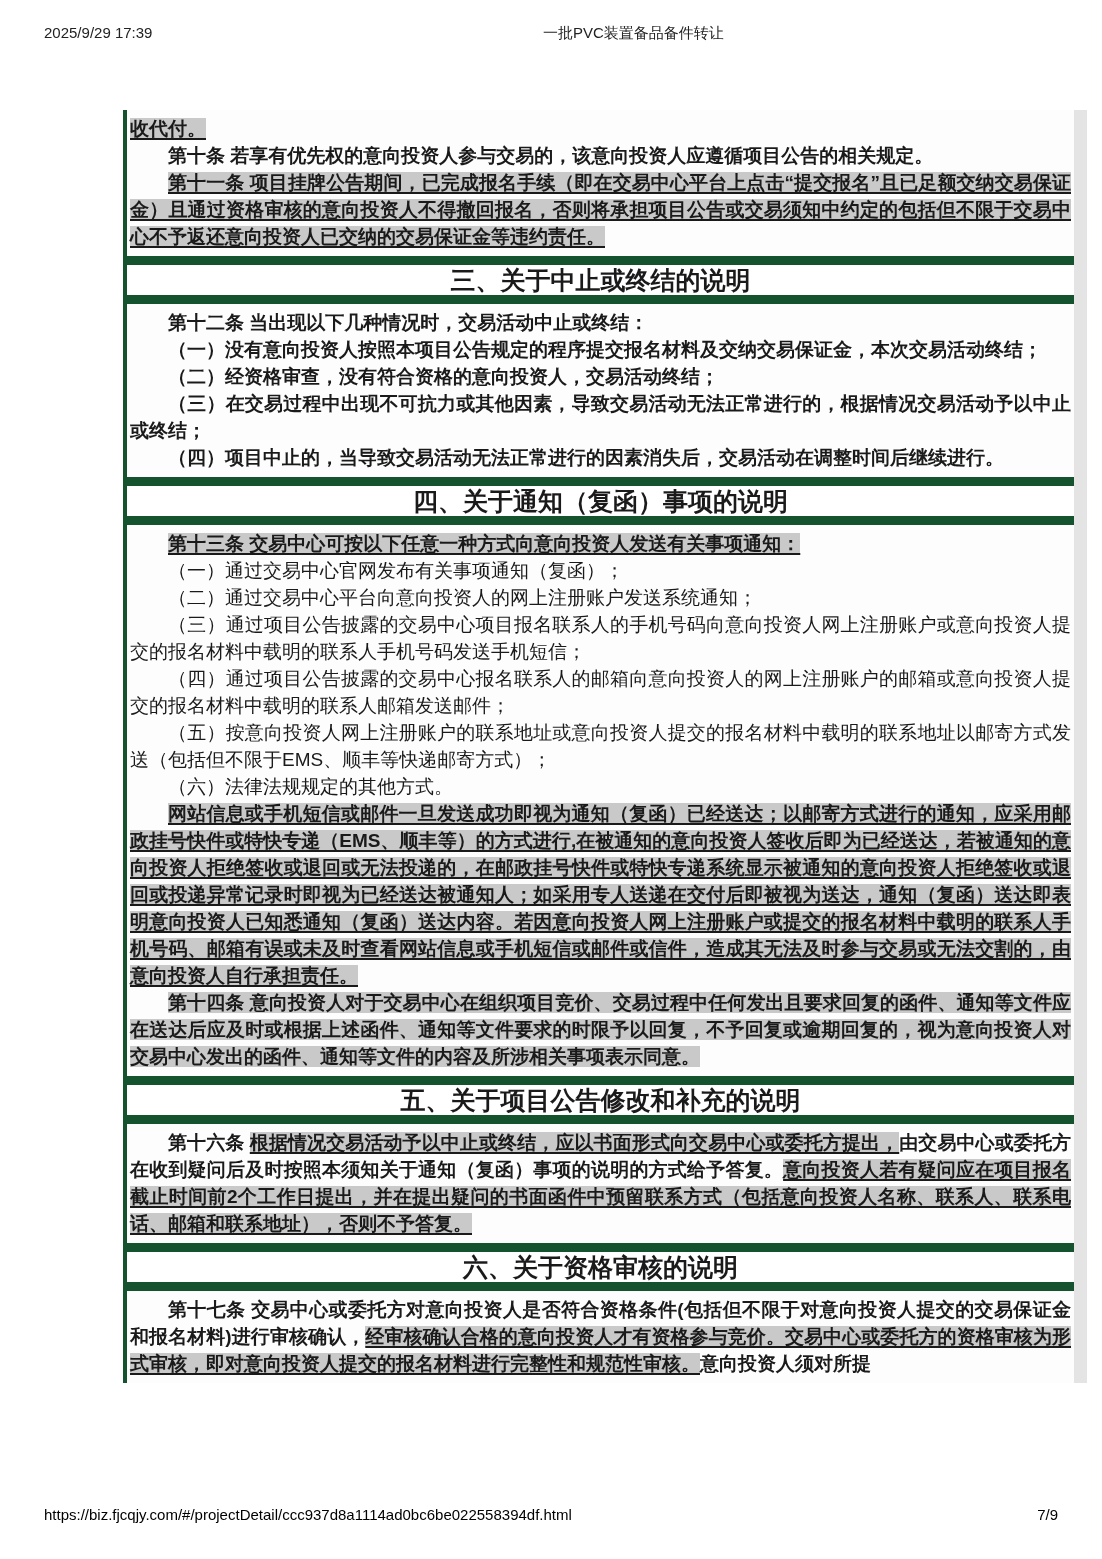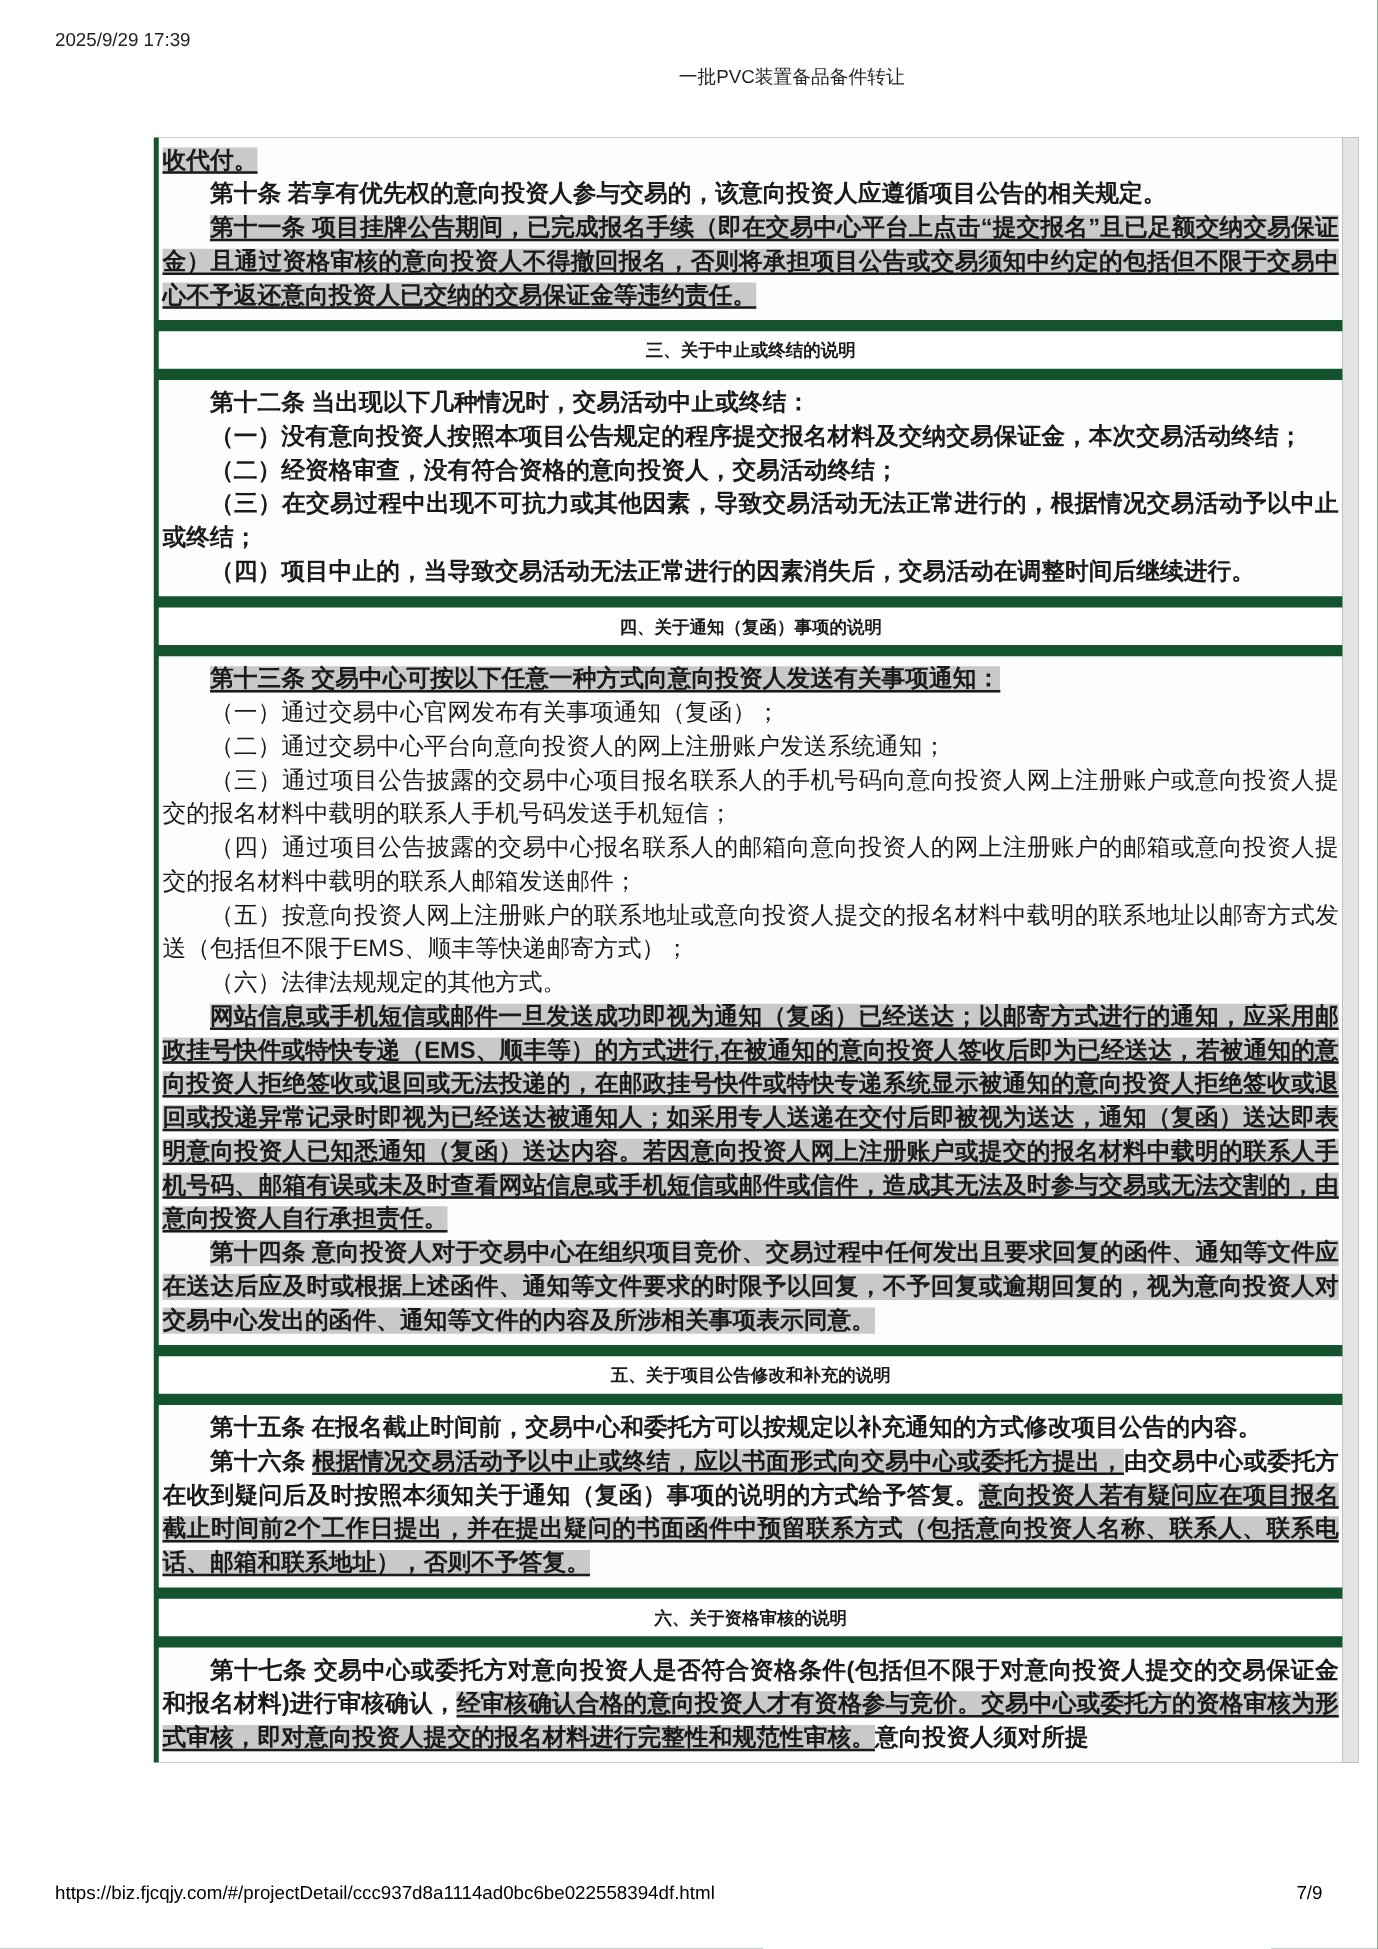--- a/index.html
+++ b/index.html
@@ -4,31 +4,31 @@
 <style>
   html,body{margin:0;padding:0;}
   body{
     width:1102px;height:1559px;position:relative;background:#ffffff;
     font-family:"Liberation Sans","DejaVu Sans",sans-serif;color:#1a1a1a;
     overflow:hidden;
   }
   
   .print-header{position:absolute;top:24px;left:44px;right:44px;height:20px;font-size:15px;color:#222;}
   .ph-datetime{position:absolute;left:0;top:0;}
-  .ph-title{position:absolute;left:499px;top:0;margin-top:28px;}
+  .ph-title{position:absolute;left:499px;top:0;}
   
   .doc-container{
     position:absolute;top:110px;left:123px;width:964px;box-sizing:border-box;
     background:#14532d;padding:0 13px 0 4px;
     display:flex;flex-direction:column;gap:9px;
   }
   .scrollbar-track{position:absolute;top:0;right:0;bottom:0;width:13px;background:#e4e4e4;}
   .doc-heading{
     background:#ffffff;text-align:center;font-weight:bold;
-    font-size:14px;line-height:26px;padding:2px 0;
+    font-size:25px;line-height:26px;padding:2px 0;
   }
   .doc-block{background:#fdfdfd;padding:5px 3px 6px 3px;}
   .doc-para{
     margin:0;font-size:19px;line-height:27px;text-align:justify;
     text-indent:2em;word-break:break-all;
   }
   .doc-para.no-indent{text-indent:0;}
   .run-plain{font-weight:bold;}
   .run-bold{font-weight:normal;}
   .run-hlbu{
@@ -72,21 +72,20 @@
         <p class="doc-para"><span class="run-bold">（二）通过交易中心平台向意向投资人的网上注册账户发送系统通知；</span></p>
         <p class="doc-para"><span class="run-bold">（三）通过项目公告披露的交易中心项目报名联系人的手机号码向意向投资人网上注册账户或意向投资人提交的报名材料中载明的联系人手机号码发送手机短信；</span></p>
         <p class="doc-para"><span class="run-bold">（四）通过项目公告披露的交易中心报名联系人的邮箱向意向投资人的网上注册账户的邮箱或意向投资人提交的报名材料中载明的联系人邮箱发送邮件；</span></p>
         <p class="doc-para"><span class="run-bold">（五）按意向投资人网上注册账户的联系地址或意向投资人提交的报名材料中载明的联系地址以邮寄方式发送（包括但不限于EMS、顺丰等快递邮寄方式）；</span></p>
         <p class="doc-para"><span class="run-bold">（六）法律法规规定的其他方式。</span></p>
         <p class="doc-para"><span class="run-hlbu">网站信息或手机短信或邮件一旦发送成功即视为通知（复函）已经送达；以邮寄方式进行的通知，应采用邮政挂号快件或特快专递（EMS、顺丰等）的方式进行,在被通知的意向投资人签收后即为已经送达，若被通知的意向投资人拒绝签收或退回或无法投递的，在邮政挂号快件或特快专递系统显示被通知的意向投资人拒绝签收或退回或投递异常记录时即视为已经送达被通知人；如采用专人送递在交付后即被视为送达，通知（复函）送达即表明意向投资人已知悉通知（复函）送达内容。若因意向投资人网上注册账户或提交的报名材料中载明的联系人手机号码、邮箱有误或未及时查看网站信息或手机短信或邮件或信件，造成其无法及时参与交易或无法交割的，由意向投资人自行承担责任。 </span></p>
         <p class="doc-para"><span class="run-hlb">第十四条 意向投资人对于交易中心在组织项目竞价、交易过程中任何发出且要求回复的函件、通知等文件应在送达后应及时或根据上述函件、通知等文件要求的时限予以回复，不予回复或逾期回复的，视为意向投资人对交易中心发出的函件、通知等文件的内容及所涉相关事项表示同意。</span></p>
       </div>
       <div class="doc-heading">五、关于项目公告修改和补充的说明</div>
       <div class="doc-block">
-        <p class="doc-para"><span class="run-plain">第十五条 在报名截止时间前，交易中心和委托方可以按规定以补充通知的方式修改项目公告的内容。</span></p>
         <p class="doc-para"><span class="run-plain">第十六条 </span><span class="run-hlbu">根据情况交易活动予以中止或终结，应以书面形式向交易中心或委托方提出，</span><span class="run-plain">由交易中心或委托方在收到疑问后及时按照本须知关于通知（复函）事项的说明的方式给予答复。</span><span class="run-hlbu">意向投资人若有疑问应在项目报名截止时间前2个工作日提出，并在提出疑问的书面函件中预留联系方式（包括意向投资人名称、联系人、联系电话、邮箱和联系地址），否则不予答复。 </span></p>
       </div>
       <div class="doc-heading">六、关于资格审核的说明</div>
       <div class="doc-block">
         <p class="doc-para"><span class="run-plain">第十七条 交易中心或委托方对意向投资人是否符合资格条件(包括但不限于对意向投资人提交的交易保证金和报名材料)进行审核确认，</span><span class="run-hlbu">经审核确认合格的意向投资人才有资格参与竞价。交易中心或委托方的资格审核为形式审核，即对意向投资人提交的报名材料进行完整性和规范性审核。</span><span class="run-plain">意向投资人须对所提</span></p>
       </div>
     </main>
 </div>
 
 <div class="print-footer">

